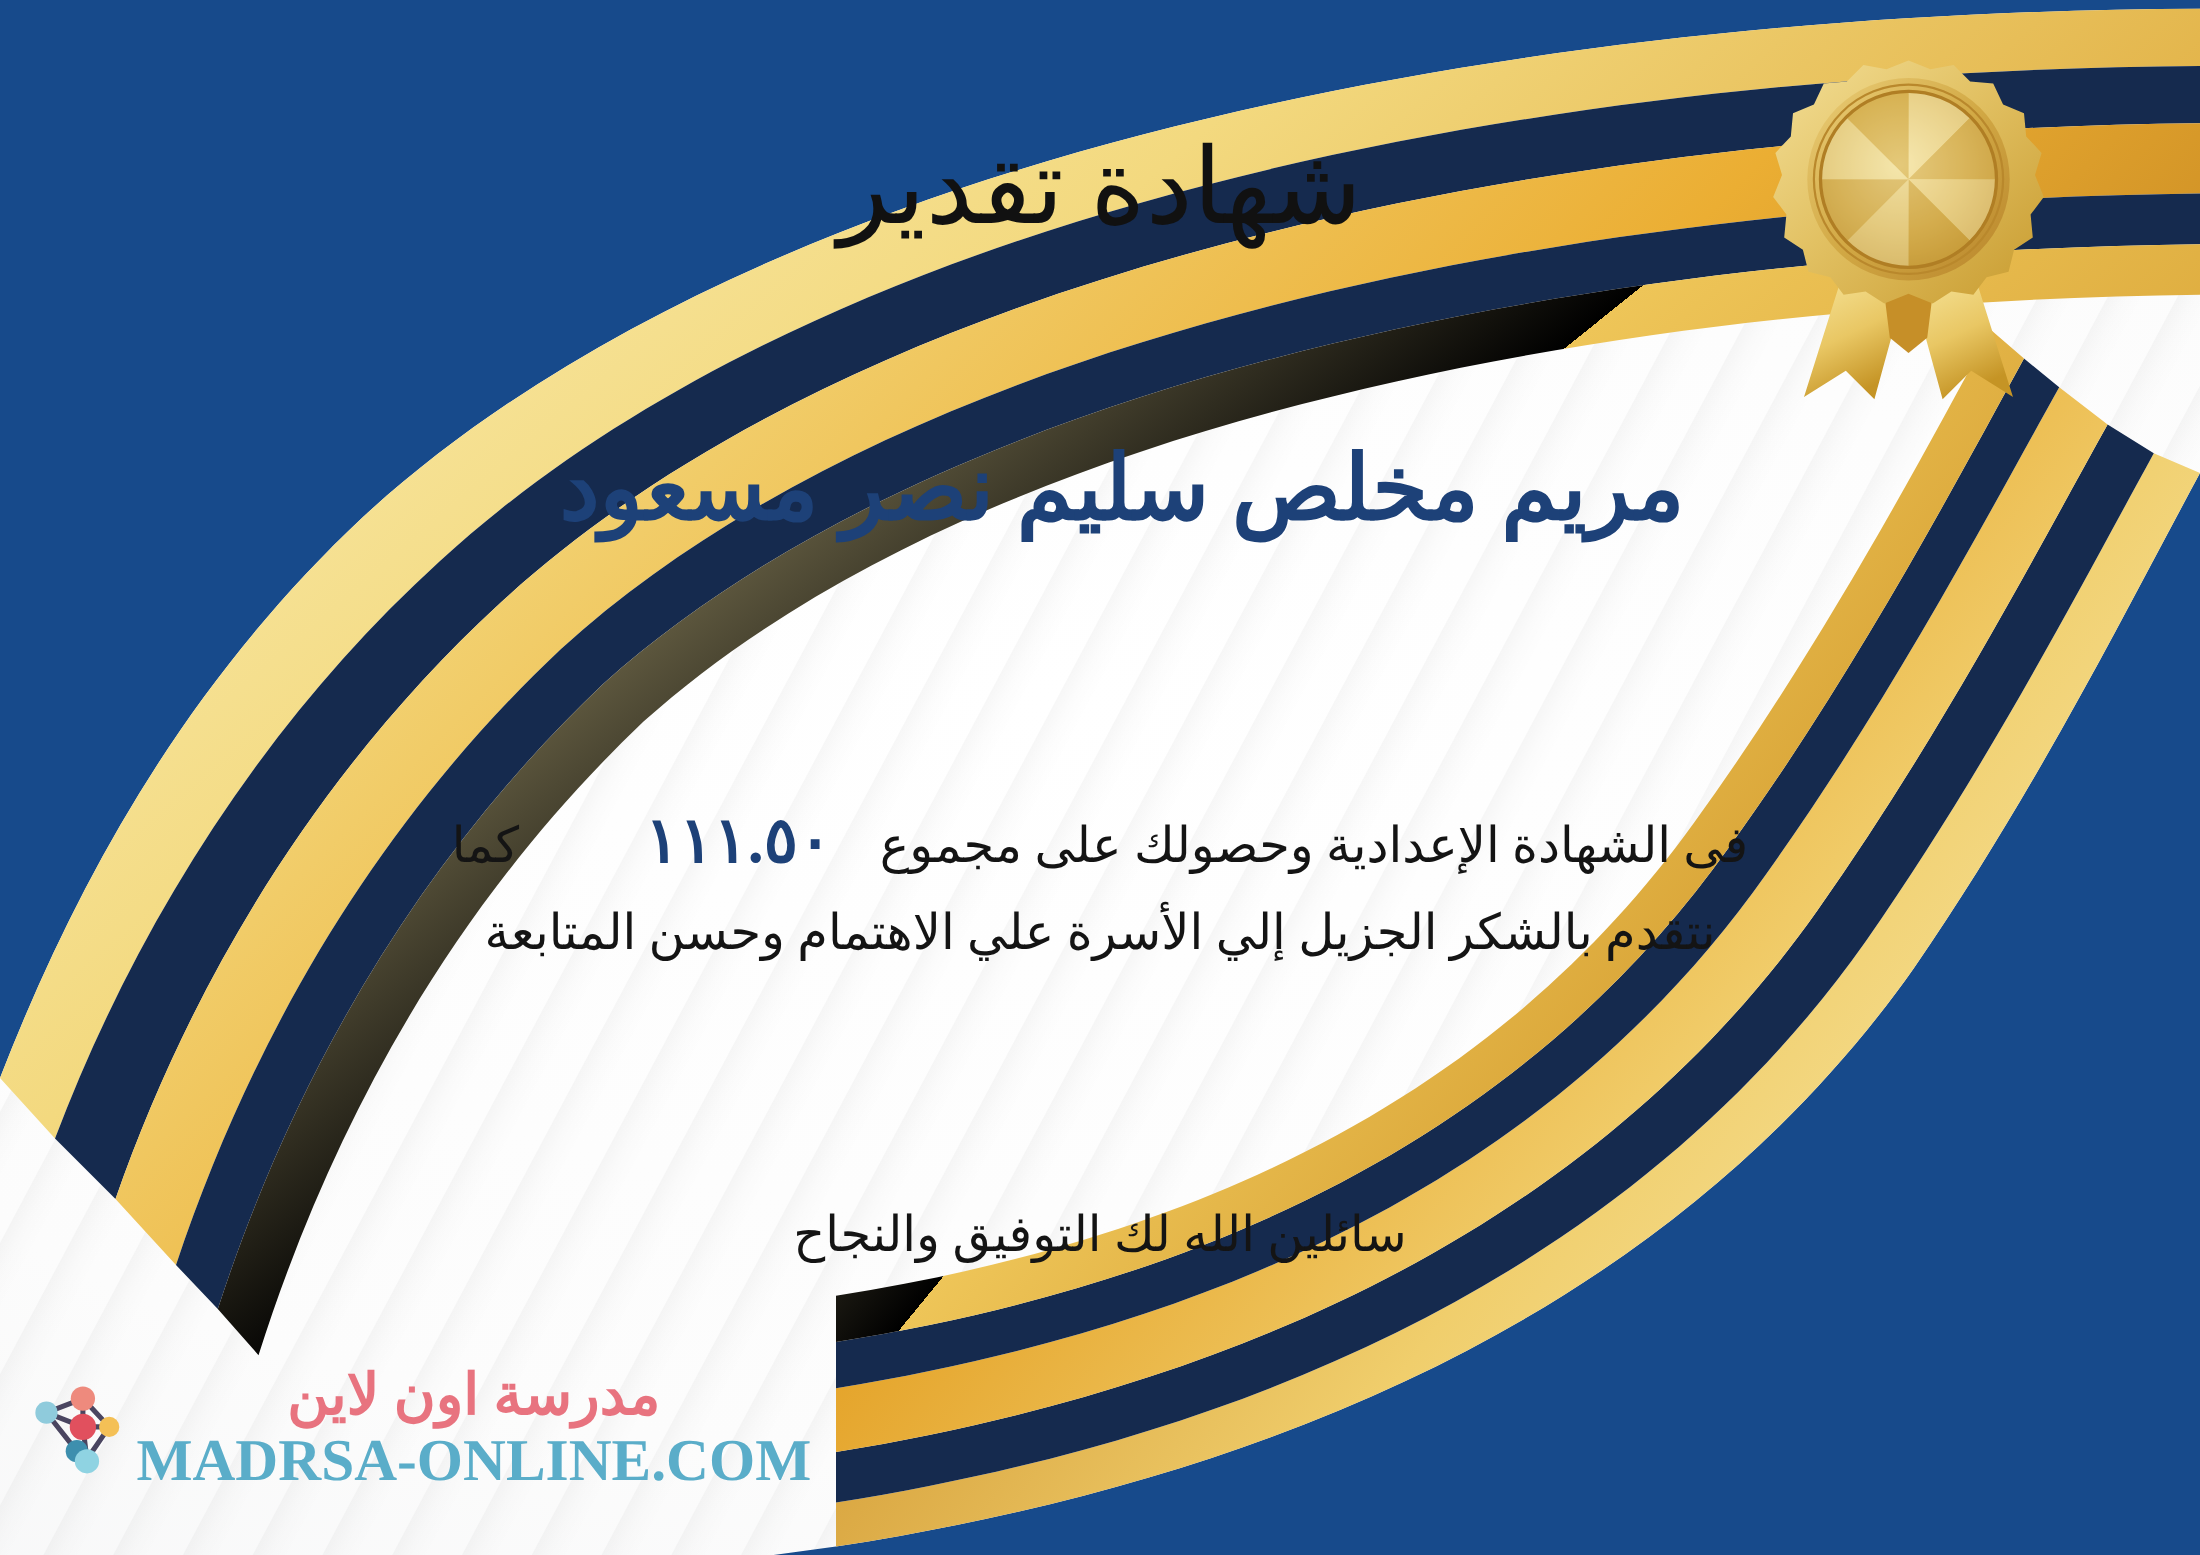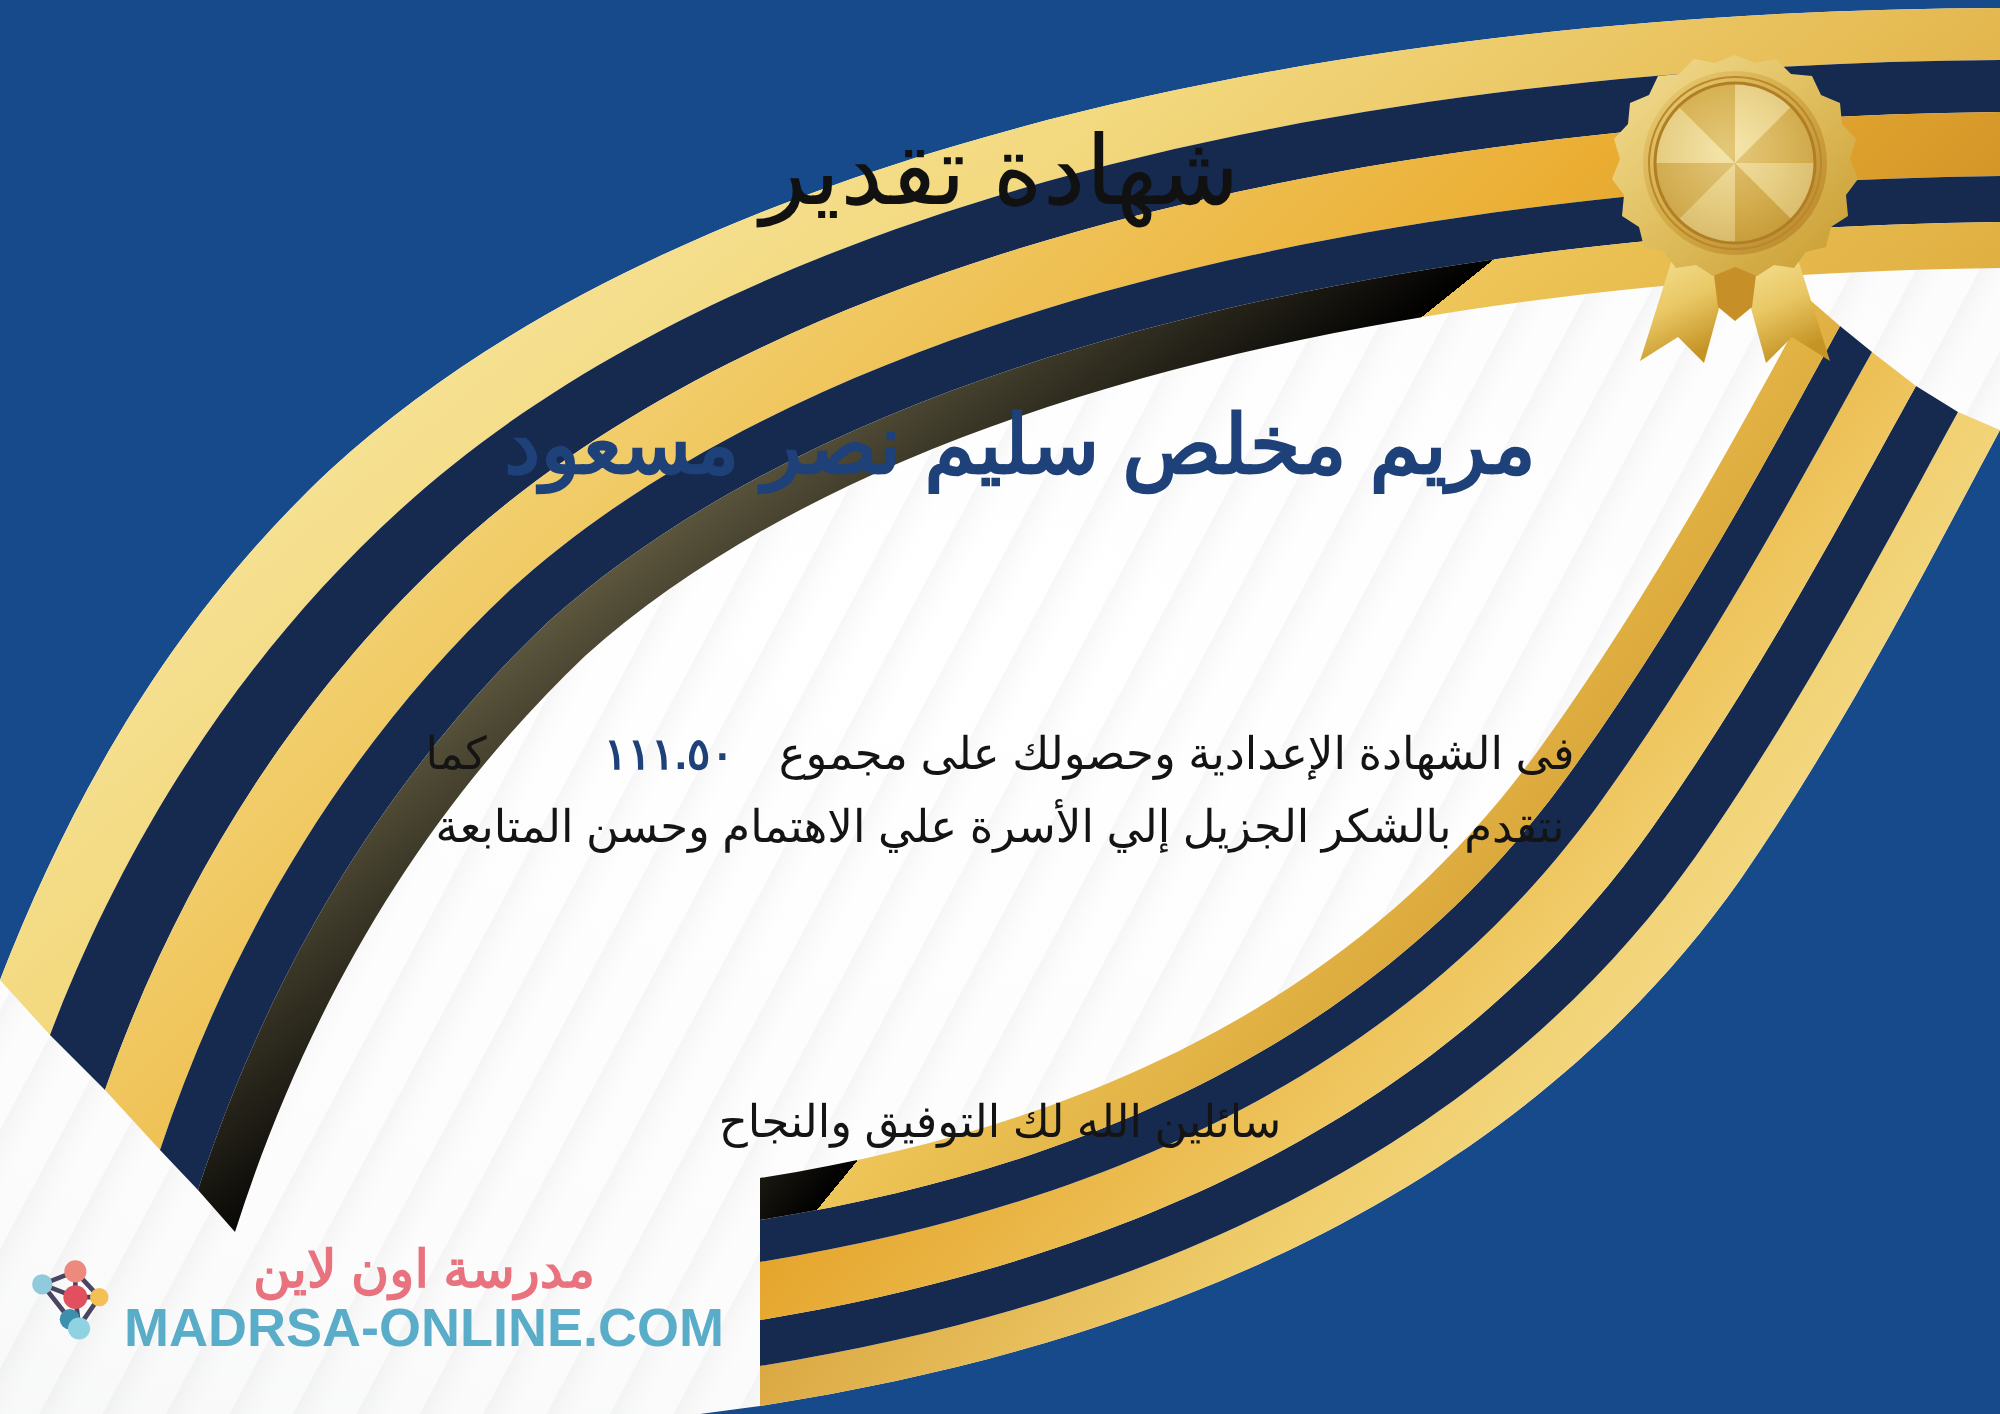--- a/index.html
+++ b/index.html
@@ -7,21 +7,21 @@
     margin: 0;
     padding: 0;
     background: #ffffff;
   }
   #certificate {
     position: relative;
     width: 2000px;
     height: 1414px;
     overflow: hidden;
     background: #ffffff;
-    font-family: Liberation Sans, sans-serif;
+    font-family: Liberation Serif, serif;
   }
 
   
   .paper {
     position: absolute;
     inset: 0;
     background:
       repeating-linear-gradient(
         118deg,
         rgba(0,0,0,0.000) 0px,
@@ -84,21 +84,21 @@
     font-size: 45px;
     line-height: 1.62;
   }
   .body-line {
     display: block;
     white-space: nowrap;
   }
   .score {
     color: #1d4178;
     font-weight: 700;
-    font-size: 44px;
+    font-size: 58px;
     margin: 0 32px;
     letter-spacing: 2px;
   }
   .gap { display: inline-block; width: 60px; }
   .closing-line {
     position: absolute;
     top: 1095px;
     right: 0;
     left: 0;
     text-align: center;

